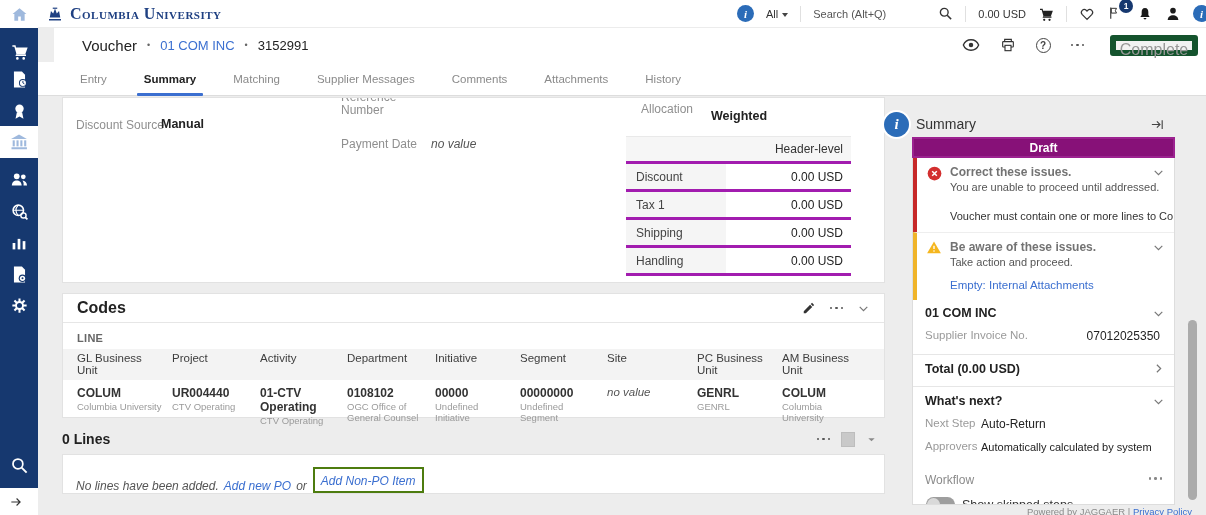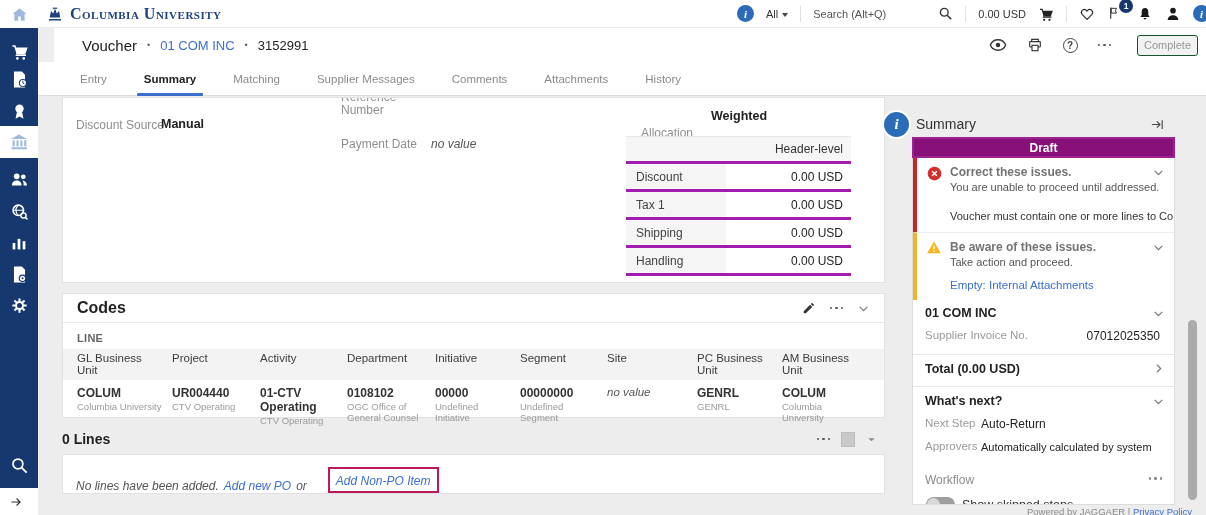--- a/index.html
+++ b/index.html
@@ -31,21 +31,21 @@
   
   .vrow { position:absolute; left:38px; top:28px; width:1168px; height:34px; background:#fff; display:flex; align-items:center; padding-left:28px;margin-left:16px; }
   .vrow .title { font-size:15px; color:#222; }
   .vrow .dot { font-size:9px; color:#666; margin:0 10px; }
   .vrow .link { font-size:13px; color:#3b6fd0; cursor:pointer; }
   .vrow .num { font-size:13px; color:#222; }
   .vrow-icons { margin-left:auto; display:flex; align-items:center; gap:20px; padding-right:24px; }
   .help-circle { width:15px; height:15px; border-radius:50%; border:1.5px solid #444; color:#444; font-size:10px; font-weight:bold; display:flex; align-items:center; justify-content:center; cursor:pointer; }
   .dots3 { display:flex; gap:3px; cursor:pointer; padding:4px 0; }
   .dots3 i { width:2.5px; height:2.5px; border-radius:50%; background:#555; }
-  .btn-complete { margin-left:6px; width:61px; height:21px; background:#f2f2f2; border:1px solid #14532d; border-radius:3px; font-size:11px; color:#979797; font-family:inherit; cursor:default; }
+  .btn-complete { margin-left:6px; width:88px; height:21px; background:#f2f2f2; border:6px solid #14532d; border-radius:3px; font-size:16px; color:#979797; font-family:inherit; cursor:default; }
 
   
   .tabbar { position:absolute; left:38px; top:62px; width:1168px; height:34px; background:#fff; border-bottom:1px solid #ddd; display:flex; align-items:center; gap:37px; padding-left:42px; }
   .tab { font-size:11.5px; color:#8a8a8a; cursor:pointer; position:relative; padding:9px 0; }
   .tab.active { color:#222; font-weight:bold; }
   .tab.active::after { content:""; position:absolute; left:-7px; right:-7px; bottom:-2px; height:3px; background:#3b6fd0; border-radius:1px; }
 
   
   .content { position:absolute; left:38px; top:96px; width:1168px; height:419px; background:#ededed; overflow:hidden; }
   .card { position:absolute; background:#fff; border:1px solid #e2e2e2; }
@@ -78,21 +78,21 @@
   .code-novalue { font-size:11.5px; color:#555; font-style:italic; font-weight:normal; }
 
   
   .lines-head { position:absolute; left:24px; top:331px; width:823px; height:24px; display:flex; align-items:center; }
   .lines-title { font-size:14px; font-weight:bold; color:#222; }
   .lines-controls { margin-left:auto; display:flex; align-items:center; gap:11px; padding-right:8px; }
   .gray-square { width:14px; height:15px; background:#c9c9c9; border:1px solid #bdbdbd; cursor:pointer; }
   .lines-card { left:24px; top:358px; width:823px; height:40px; display:flex; align-items:flex-end; padding-left:13px; }
   .lines-msg { font-size:12px; font-style:italic; color:#555; }
   .lines-link { font-size:12px; font-style:italic; color:#3b6fd0; cursor:pointer; margin-left:5px; }
-  .red-box { border:2px solid #be185d; padding:2px 6px; margin-left:21px; }
+  .red-box { border:2px solid #4d7c0f; padding:2px 6px; margin-left:6px; }
 
   
   .panel-info { position:absolute; left:846px; top:16px; width:25px; height:25px; border-radius:50%; background:#2b6cb8; color:#fff; font-family:"Liberation Serif", serif; font-style:italic; font-weight:bold; font-size:15px; display:flex; align-items:center; justify-content:center; box-shadow:0 0 0 2px #fff; }
   .panel-title { position:absolute; left:878px; top:20px; font-size:14px; color:#333; }
   .panel-collapse { position:absolute; left:1112px; top:21px; cursor:pointer; }
   .draft-banner { position:absolute; left:874px; top:41px; width:263px; height:21px; background:#9c2290; padding:2px; }
   .draft-inner { width:100%; height:100%; background:#871178; color:#fff; font-size:12px; font-weight:bold; display:flex; align-items:center; justify-content:center; }
   .panel { position:absolute; left:874px; top:62px; width:263px; height:347px; background:#fff; border:1px solid #ddd; border-top:none; overflow:hidden; }
   .sec { position:absolute; left:0; width:100%; }
   .sec-error { top:0; height:74px; border-left:4px solid #c62828; }
@@ -358,21 +358,21 @@
       <span class="fld-value" style="left:98px; top:19px">Manual</span>
 
       <span class="fld-label" style="left:278px; top:-7px; line-height:13px">
         <span>Reference</span><br>
         <span>Number</span>
       </span>
 
       <span class="fld-label" style="left:278px; top:39px">Payment Date</span>
       <span class="fld-novalue" style="left:368px; top:39px">no value</span>
 
-      <span class="fld-label" style="left:578px; top:28px">Allocation</span>
+      <span class="fld-label" style="left:578px; top:4px">Allocation</span>
       <span class="fld-value" style="left:648px; top:11px">Weighted</span>
 
       <div class="charges">
         <div class="ch-row ch-head">
           <div class="ch-label" style="background:#f6f6f6"></div>
           <div class="ch-val">Header-level</div>
         </div>
         <div class="ch-row">
           <div class="ch-label">Discount</div>
           <div class="ch-val">0.00 USD</div>

